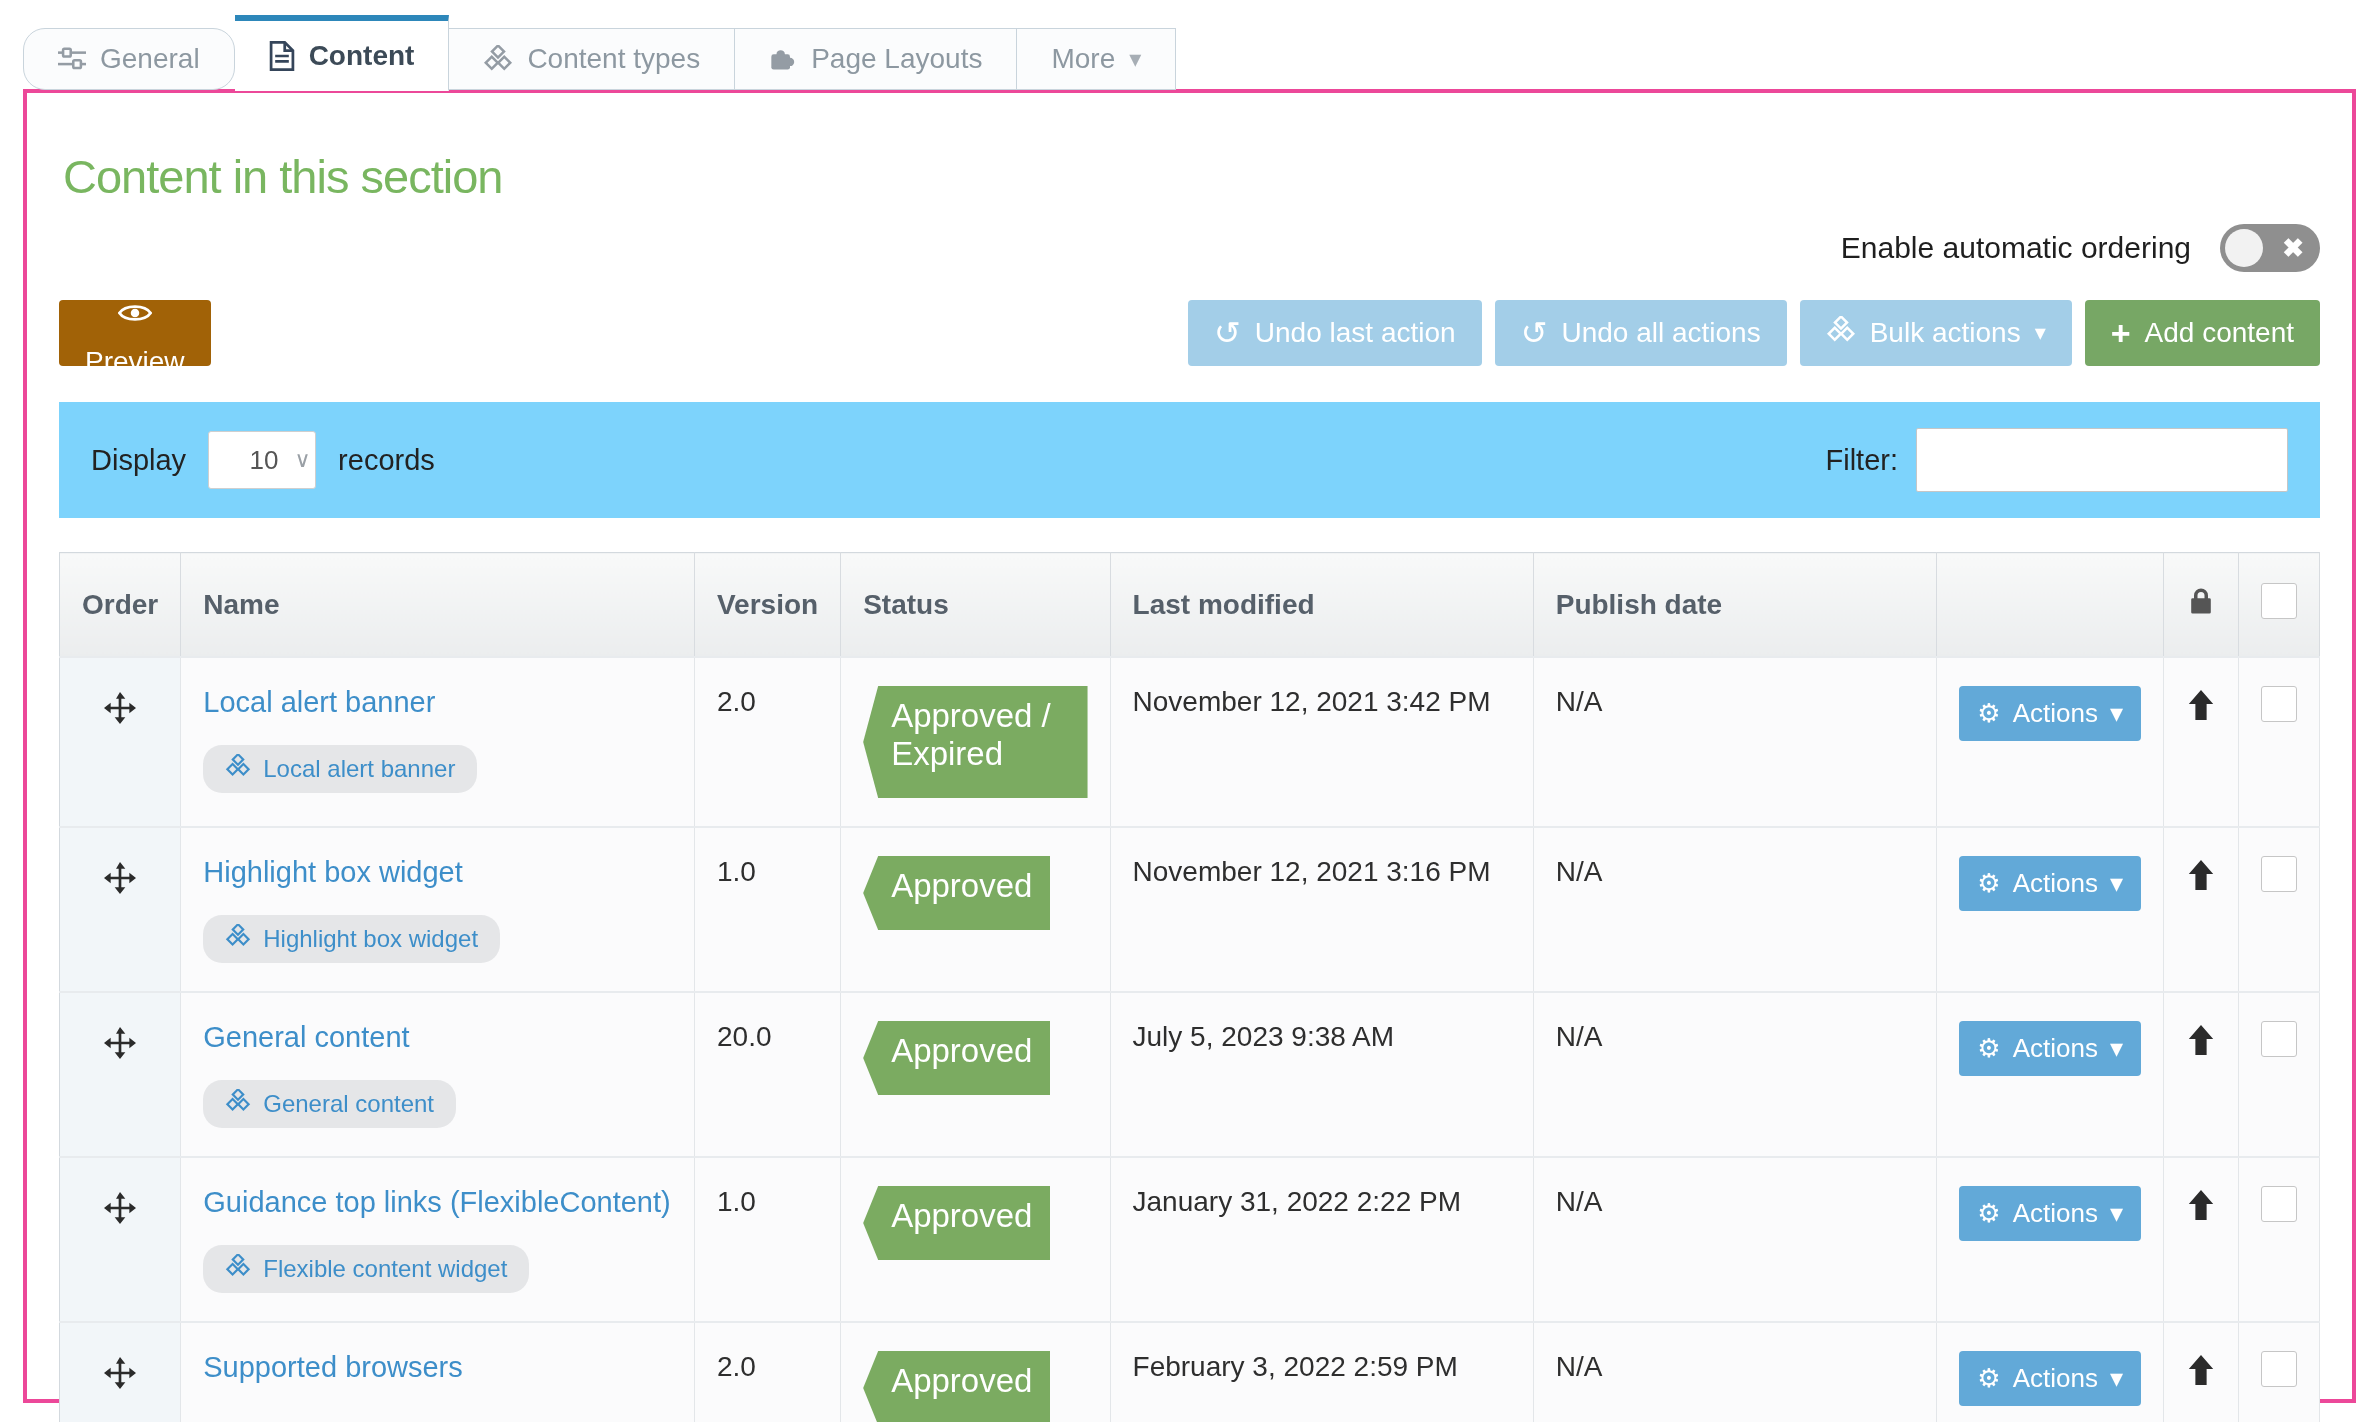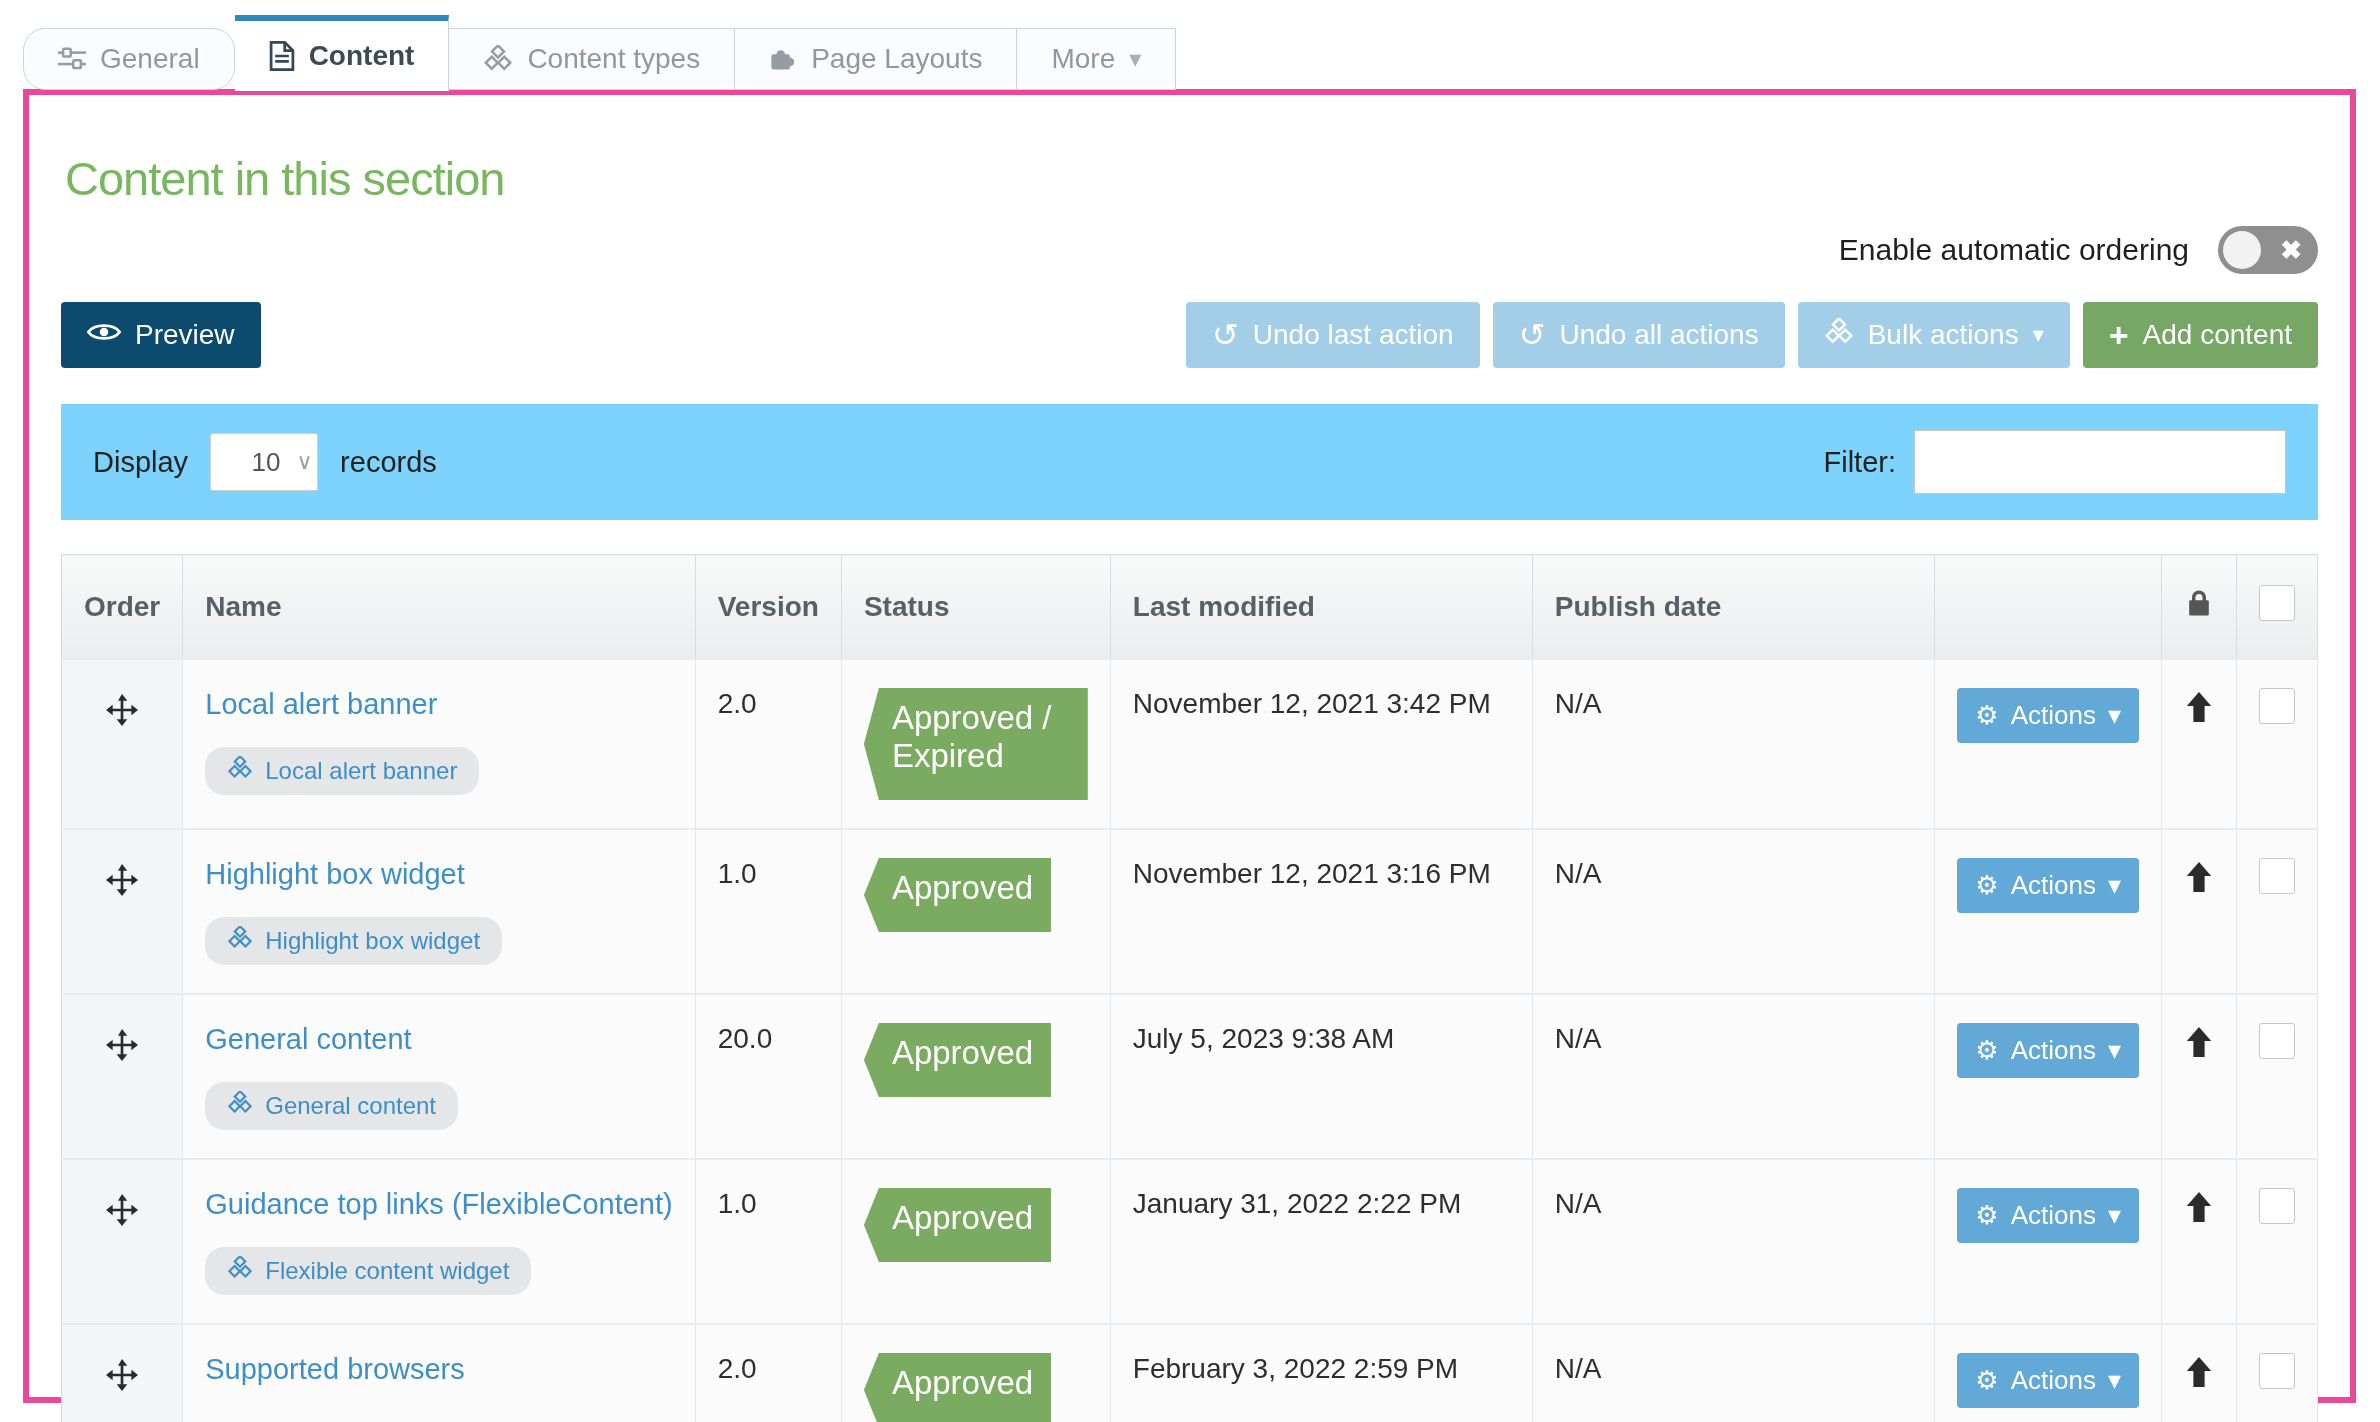--- a/index.html
+++ b/index.html
@@ -12,36 +12,36 @@
          background:#fbfcfd; border:1px solid #c9d4dc; border-left-width:0; color:#8d98a1;
          font-size:28px; cursor:pointer; }
   .tab:first-child { border-left-width:1px;border-radius:22px; }
   .tab .ticon { display:inline-flex; color:#949ca4; }
   .tab.active { height:76px; background:#fff; border-top:6px solid #2d87ba; border-bottom:1px solid #fff;
                 color:#3c4a57; font-weight:bold; margin-bottom:-1px; }
   .tab.active .ticon { color:#35455a; }
   .tab .caret { font-size:24px; color:#a7aeb5; }
 
   
-  .panel { margin:-1px 24px 0 23px; border:6px solid #ec4899; background:#fff; height:1314px;
+  .panel { margin:-1px 24px 0 23px; border:4px solid #ec4899; background:#fff; height:1314px;
            padding:34px 32px 0 32px; position:relative; z-index:1; }
 
   .page-title { font-size:47px; font-weight:300; letter-spacing:-1px; color:#79b660; margin:22px 0 0 4px; }
 
   .ordering-row { display:flex; justify-content:flex-end; align-items:center; gap:29px; margin-top:20px;
                   font-size:30px; color:#1f1f1f; }
   .toggle { width:100px; height:48px; background:#8f8f8f; border-radius:24px; position:relative; cursor:pointer; }
   .toggle .knob { position:absolute; left:5px; top:5px; width:38px; height:38px; border-radius:50%; background:#f2f2f2; }
   .toggle .off-x { position:absolute; right:16px; top:50%; transform:translateY(-50%); color:#fff; font-size:26px; font-weight:bold; }
 
   
   .toolbar { display:flex; align-items:center; margin-top:28px; }
   .btn { display:inline-flex; align-items:center; gap:14px; border:none; border-radius:4px;
          font-size:28px; color:#fff; padding:0 26px; height:66px; cursor:pointer; font-family:inherit; }
-  .btn-preview { background:#0c4a6e; }
+  .btn-preview { background:#a16207;flex-direction:column; }
   .btn-light { background:#a3cee8; }
   .btn-green { background:#77a765; }
   .toolbar .spacer { flex:1; }
   .toolbar .right { display:flex; gap:13px; }
   .undo-glyph { font-size:32px; line-height:1; }
   .btn .caret { font-size:22px; }
   .plus { font-size:34px; font-weight:bold; line-height:1; }
 
   
   .controlbar { margin-top:36px; background:#7dd3fc; padding:26px 32px; display:flex;

